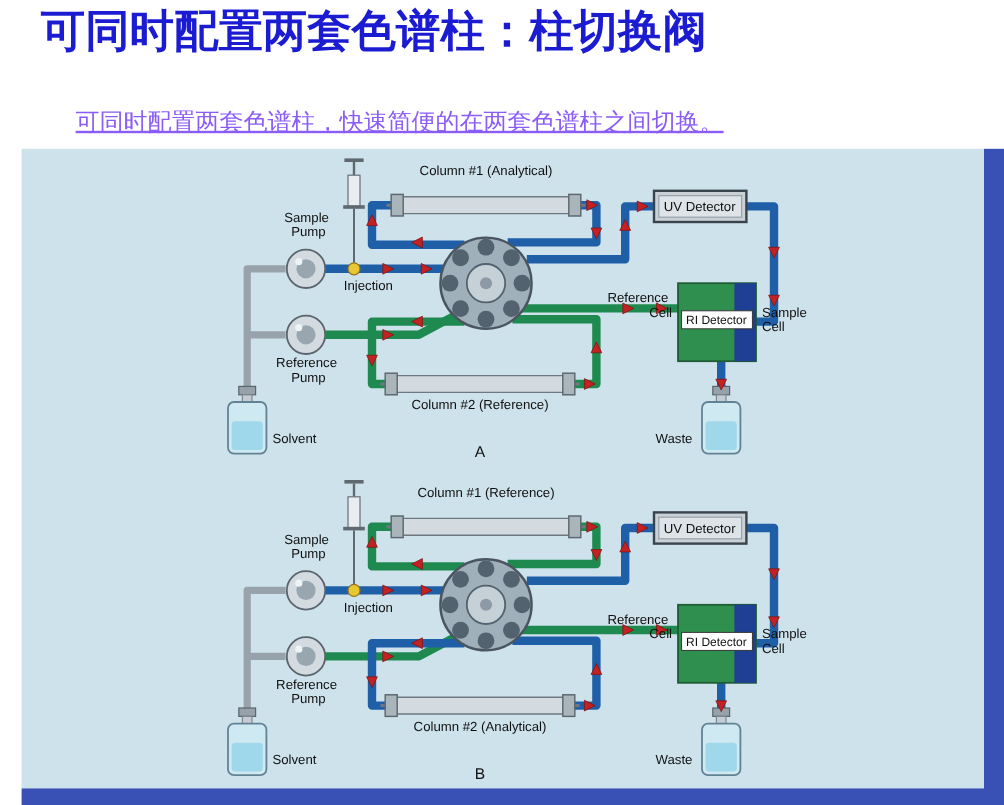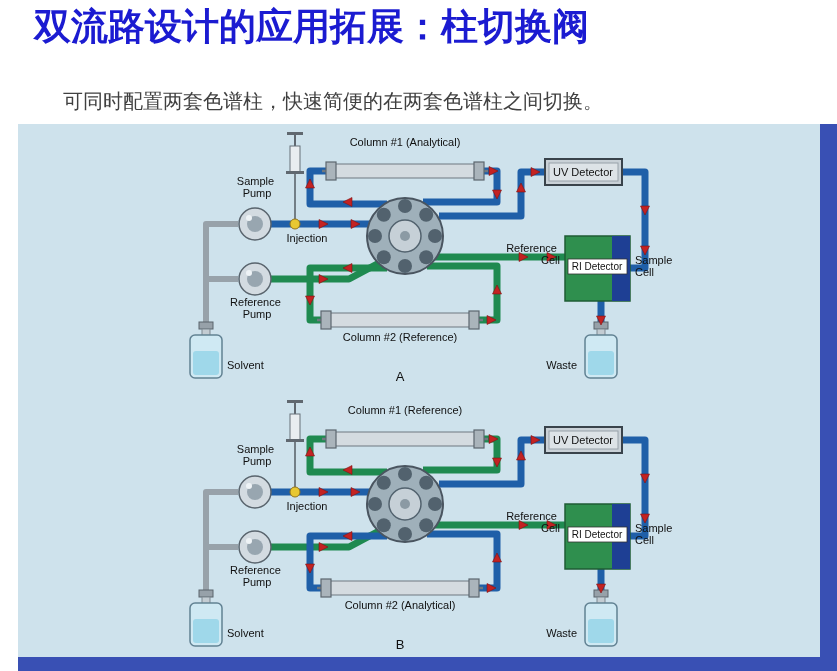--- a/index.html
+++ b/index.html
@@ -10,21 +10,21 @@
   }
   .slide-title{
     position:absolute;left:34px;top:4px;
     font-family:"Liberation Serif","DejaVu Serif",serif;
     font-weight:bold;font-size:37px;line-height:1.25;
     color:var(--title_color,#1B1BD1);white-space:nowrap;
   }
   .slide-subtitle{
     position:absolute;left:63px;top:88px;
     font-family:"Liberation Serif","DejaVu Serif",serif;
-    font-size:20px;color:#404040;white-space:nowrap;
+    font-size:20px;color:#8b5cf6;white-space:nowrap;text-decoration:underline;
   }
   .diagram-panel{
     position:absolute;left:18px;top:124px;width:802px;height:533px;
     background:var(--panel_bg,#CEE2EC);overflow:hidden;
   }
   .diagram-panel svg{display:block;margin-left:1px;}
   #diag-a{margin-top:4px;}
   #diag-b-slot svg{margin-top:8px;}
   .right-bar{
     position:absolute;left:820px;top:124px;width:17px;height:547px;
@@ -64,21 +64,21 @@
   .bottle-body{fill:#cfe9f3;stroke:#628293;stroke-width:1.5;}
   .bottle-liquid{fill:#9fd8ea;}
   .lbl{font-family:"Liberation Sans","DejaVu Sans",sans-serif;font-size:11px;fill:#101010;}
   .small{font-size:10px;}
   .tag{font-size:13px;}
   .arrow{fill:var(--arrow_red,#C32222);stroke:#801010;stroke-width:0.6;}
 </style>
 </head>
 <body>
 
-<div class="slide-title">双流路设计的应用拓展：柱切换阀</div>
+<div class="slide-title">可同时配置两套色谱柱：柱切换阀</div>
 <div class="slide-subtitle">可同时配置两套色谱柱，快速简便的在两套色谱柱之间切换。</div>
 
 <div class="diagram-panel">
 
   <svg id="diag-a" viewBox="0 0 800 260" width="800" height="260" xmlns="http://www.w3.org/2000/svg">
     <g>
       <path class="tube tube-blue" d="M252 96 H352"></path>
       <path class="tube tube-blue swap" d="M368 76 H291 V43 H311"></path>
       <path class="tube tube-blue swap" d="M461 43 H478 V74 H404"></path>
       <path class="tube tube-blue" d="M420 88 H502 V44 H526"></path>

